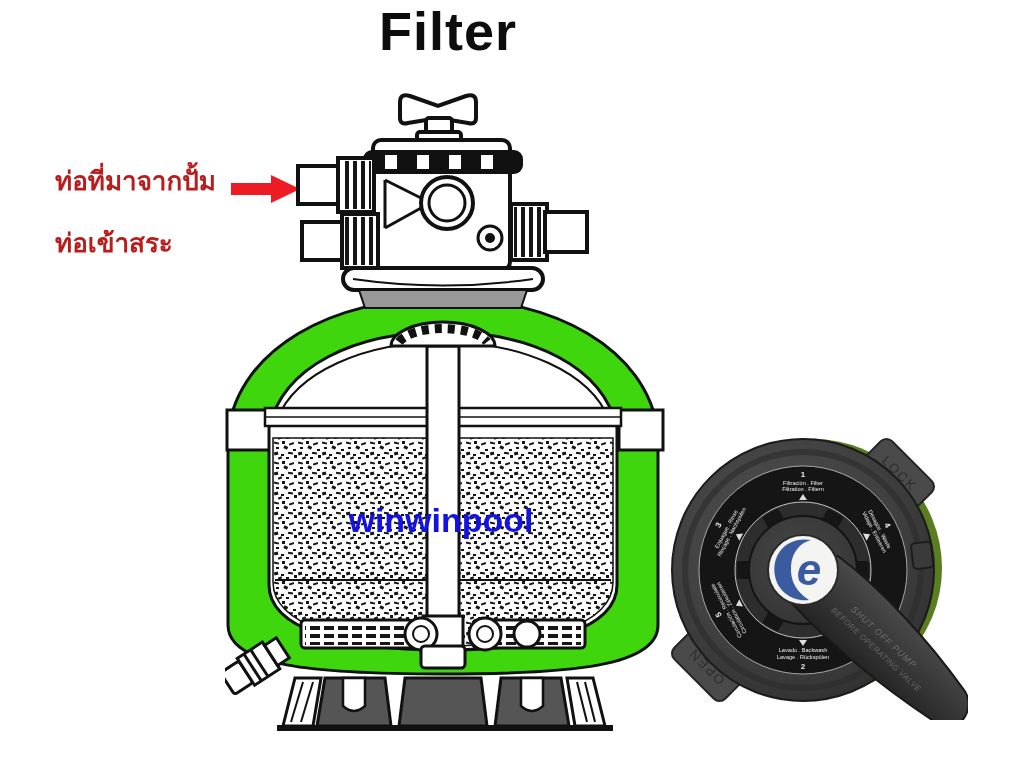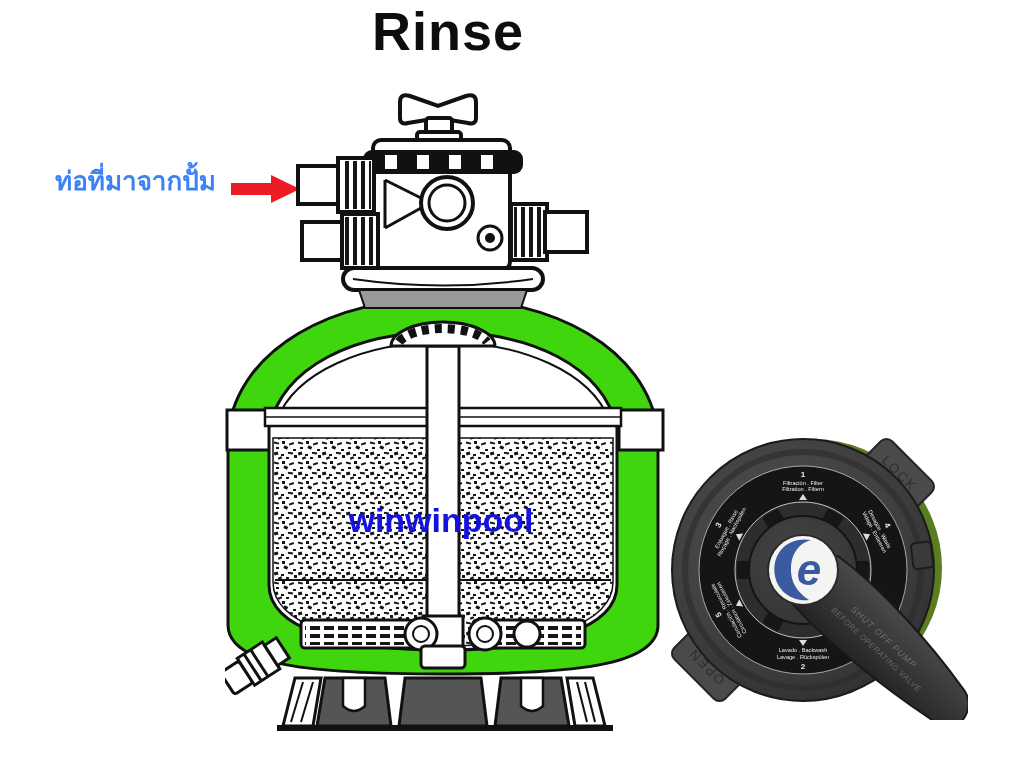--- a/index.html
+++ b/index.html
@@ -1,37 +1,38 @@
 <!DOCTYPE html>
 <html><head>
 <meta charset="utf-8">
 <style>
   html,body{margin:0;padding:0;background:#fff;}
   .stage{position:relative;width:1024px;height:768px;background:#fff;overflow:hidden;
          font-family:"Liberation Sans","DejaVu Sans",sans-serif;}
   .title{position:absolute;left:448px;top:0px;transform:translateX(-50%);
          font-size:54px;font-weight:700;color:#0d0d0d;letter-spacing:1px;margin:0;}
   .lbl{position:absolute;font-family:Liberation Sans, sans-serif;
-       font-weight:700;font-size:26px;color:#3b82f6;white-space:nowrap;}
+       font-weight:700;font-size:26px;color:#b91c1c;white-space:nowrap;}
   .lbl-pump{left:55px;top:160px;}
   .lbl-pool{left:55px;top:222px;}
   .lbl-waste{left:617px;top:218px;}
   .arrow{position:absolute;left:231px;top:174px;}
   .filter-svg{position:absolute;left:225px;top:80px;}
   .valve-svg{position:absolute;left:663px;top:425px;}
   svg{display:block;}
 </style>
 </head>
 <body>
 
 <div class="stage">
 
-  <h1 class="title">Rinse</h1>
+  <h1 class="title">Filter</h1>
 
   <div class="lbl lbl-pump">ท่อที่มาจากปั้ม</div>
+  <div class="lbl lbl-pool">ท่อเข้าสระ</div>
 
   <svg class="arrow" width="72" height="30">
     <polygon points="0,9 40,9 40,1 69,15 40,29 40,21 0,21" fill="#ed1c24"></polygon>
   </svg>
 
   <svg class="filter-svg" width="440" height="660" viewBox="0 0 440 660">
     <defs>
       <pattern id="sandpat" patternUnits="userSpaceOnUse" width="24" height="20">
         <g fill="#141414">
           <rect x="1" y="2" width="5" height="2" transform="rotate(12 3 3)"></rect>

